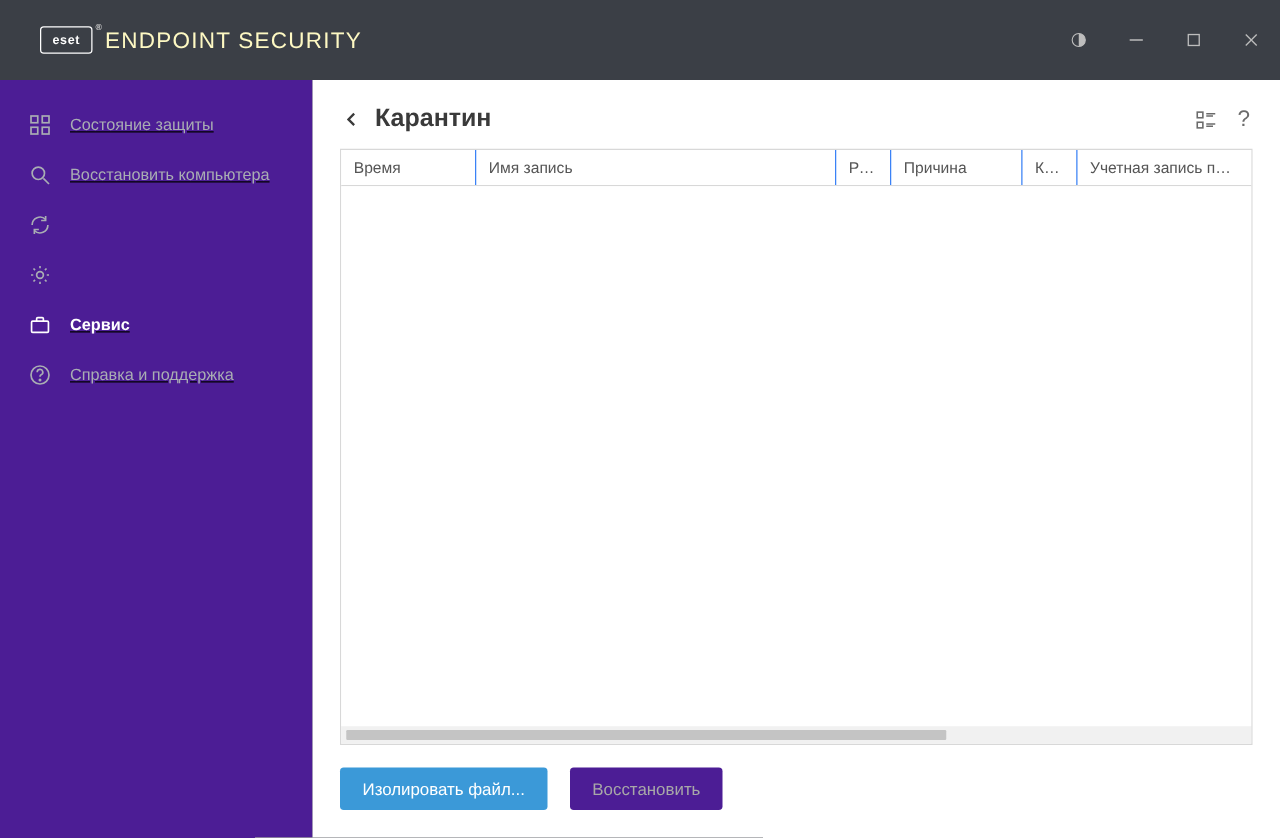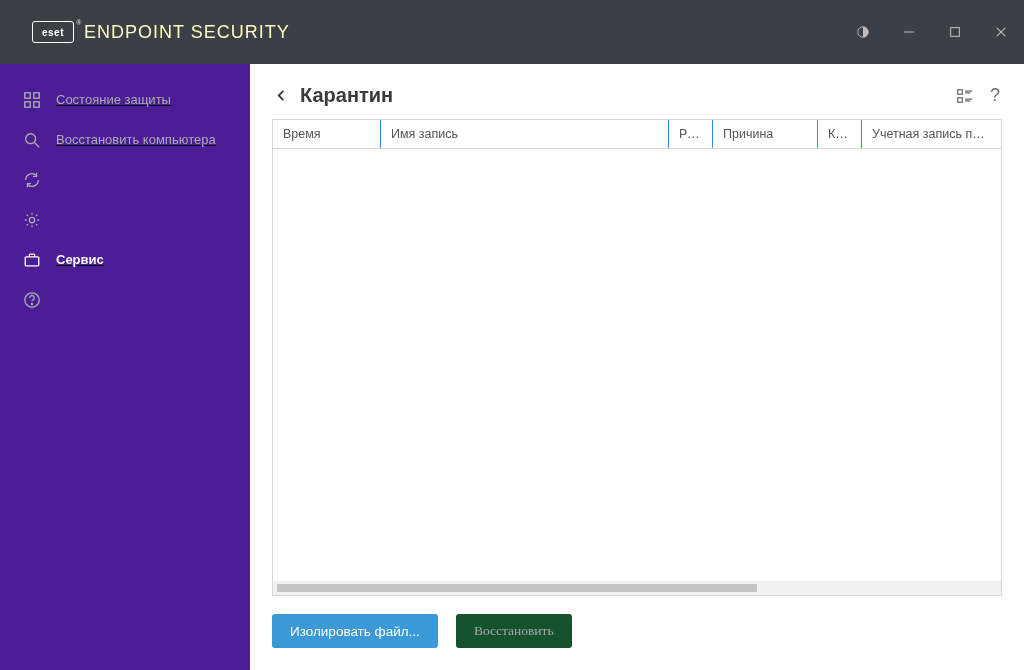--- a/index.html
+++ b/index.html
@@ -96,21 +96,21 @@
 }
 .actions {
   padding: 18px 22px 22px; display: flex; gap: 18px;
 }
 .btn {
   height: 34px; padding: 12px 18px; border-radius: 3px; font-size: 13.5px;
   display: flex; align-items: center; justify-content: center; cursor: pointer;
   border: none;
 }
 .btn-primary { background: #3b99d8; color: #fff; }
-.btn-secondary { background: #14532d; color: #a8a8a8; cursor: default; font-family: Liberation Serif, serif; }
+.btn-secondary { background: #4c1d95; color: #a8a8a8; cursor: default; }
 </style>
 </head>
 <body>
 
 <div class="titlebar">
   <div class="logo-box">
     <span class="logo-badge">eset</span>
     <span class="logo-text">ENDPOINT SECURITY</span>
   </div>
   <div class="wincontrols">
@@ -188,20 +188,21 @@
       <span class="nav-label">Сервис</span>
     </div>
     <div class="nav-item">
       <span class="icon-slot">
         <svg viewBox="0 0 20 20">
             <circle cx="10" cy="10" r="8"></circle>
             <path d="M7.5 7.5a2.5 2.5 0 1 1 3.5 2.3c-.8.4-1 1-1 1.7"></path>
             <circle cx="10" cy="14.5" r="0.6" fill="currentColor"></circle>
           </svg>
       </span>
+      <span class="nav-label">Справка и поддержка</span>
     </div>
   </div>
 
   <div class="content">
     <div class="content-header">
       <div class="back-btn">
         <svg viewBox="0 0 12 12" width="11" height="11">
             <path d="M8 1 L3 6 L8 11" fill="none" stroke="#3a3a3a" stroke-width="2"></path>
           </svg>
       </div>

